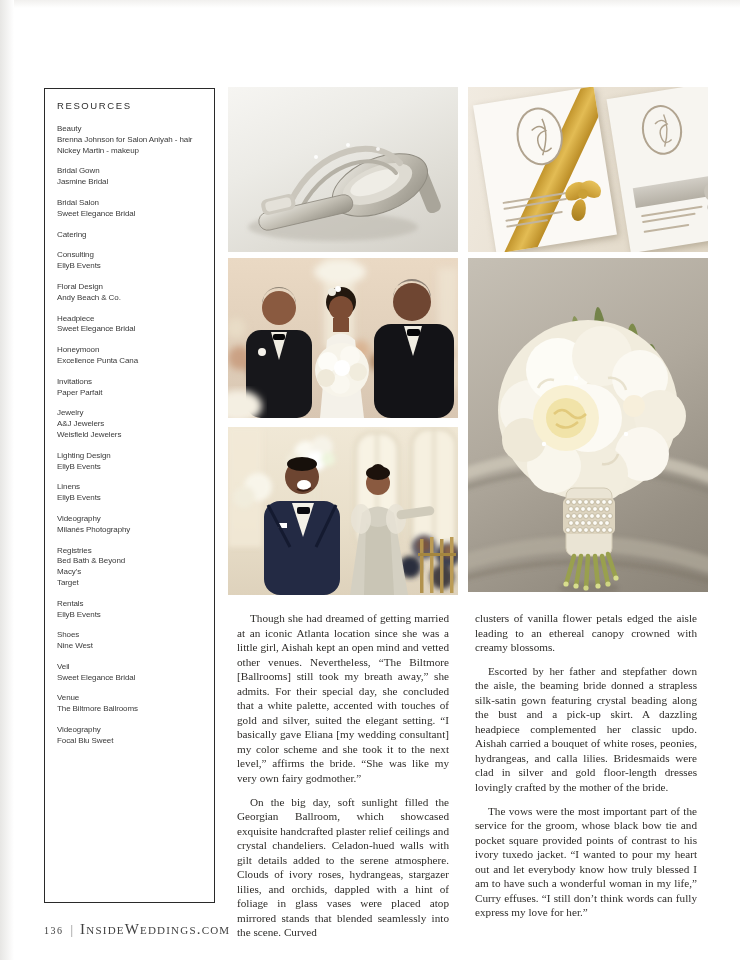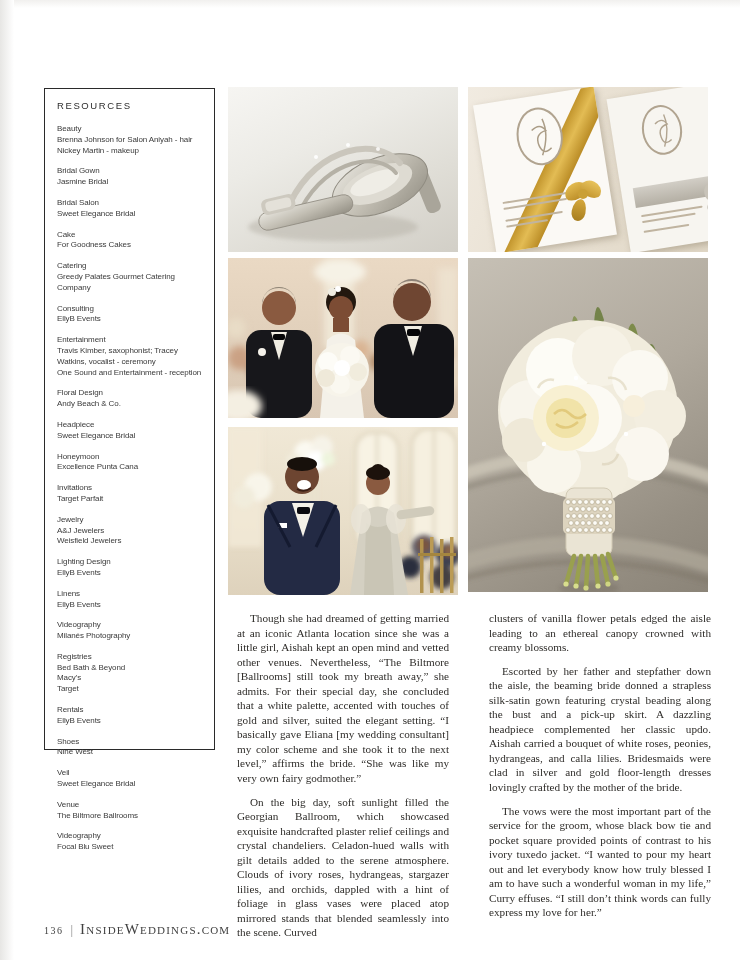--- a/index.html
+++ b/index.html
@@ -4,21 +4,21 @@
 <style>
   html,body{margin:0;padding:0;background:#ffffff;}
   .page{position:relative;width:740px;height:960px;background:#ffffff;overflow:hidden;
         font-family:"Liberation Sans",sans-serif;}
   .edge-left{position:absolute;left:0;top:0;width:14px;height:960px;
              background:linear-gradient(to right,#e7e6e4,#ffffff);}
   .edge-top{position:absolute;left:0;top:0;width:740px;height:8px;
             background:linear-gradient(to bottom,#f1f0ee,#ffffff);}
 
   
-  .resources{position:absolute;left:44px;top:88px;width:171px;height:662px;
+  .resources{position:absolute;left:44px;top:88px;width:171px;height:815px;
              border:1px solid #2a2a2a;box-sizing:border-box;padding:11px 10px 6px 12px;
              background:#fff;}
   .res-heading{font-size:9.5px;letter-spacing:1.6px;color:#2d2d2d;margin-bottom:13px;}
   .entry{margin-bottom:10px;}
   .cat,.ven{font-size:8px;line-height:10.8px;letter-spacing:-0.1px;color:#3a3a3a;font-weight:400;}
 
   
   .photo{position:absolute;overflow:hidden;}
   .photo svg{display:block;}
   .ph-shoes{left:228px;top:87px;width:230px;height:165px;
@@ -43,21 +43,21 @@
                background:linear-gradient(#d2cec6,#b4afa4);}
   .bow{position:absolute;}
   .bow .loop{position:absolute;border-radius:50% 50% 50% 50%/60% 60% 40% 40%;}
   .tline{position:absolute;height:2px;border-radius:1px;background:#c0b4a0;}
 
   
   .col{position:absolute;top:602px;height:310px;color:#2e2c29;
        font-family:"Liberation Serif",serif;font-size:11.2px;line-height:14.55px;
        text-align:justify;}
   .col1{left:228px;width:230px;}
-  .col2{left:480px;width:240px;}
+  .col2{left:466px;width:240px;}
   .col p{margin:9px;}
   .col p.indent{text-indent:13px;}
 
   
   .footer{position:absolute;left:44px;top:921px;display:flex;align-items:baseline;
           font-family:"Liberation Serif",serif;color:#404040;}
   .pnum{font-size:10px;letter-spacing:1.5px;}
   .fsep{font-size:13px;margin:0 7px;color:#8a8a8a;font-weight:300;}
   .fsite{font-size:15px;font-variant:small-caps;letter-spacing:1.2px;}
 </style>
@@ -78,51 +78,41 @@
     </div>
     <div class="entry">
       <div class="cat">Bridal Gown</div>
       <div class="ven">Jasmine Bridal</div>
     </div>
     <div class="entry">
       <div class="cat">Bridal Salon</div>
       <div class="ven">Sweet Elegance Bridal</div>
     </div>
     <div class="entry">
-      <div class="cat">Cake</div>
-      <div class="ven">For Goodness Cakes</div>
-    </div>
-    <div class="entry">
       <div class="cat">Catering</div>
-      <div class="ven">Greedy Palates Gourmet Catering Company</div>
     </div>
     <div class="entry">
       <div class="cat">Consulting</div>
       <div class="ven">EllyB Events</div>
     </div>
     <div class="entry">
-      <div class="cat">Entertainment</div>
-      <div class="ven">Travis Kimber, saxophonist; Tracey Watkins, vocalist - ceremony</div>
-      <div class="ven">One Sound and Entertainment - reception</div>
-    </div>
-    <div class="entry">
       <div class="cat">Floral Design</div>
       <div class="ven">Andy Beach &amp; Co.</div>
     </div>
     <div class="entry">
       <div class="cat">Headpiece</div>
       <div class="ven">Sweet Elegance Bridal</div>
     </div>
     <div class="entry">
       <div class="cat">Honeymoon</div>
       <div class="ven">Excellence Punta Cana</div>
     </div>
     <div class="entry">
       <div class="cat">Invitations</div>
-      <div class="ven">Target Parfait</div>
+      <div class="ven">Paper Parfait</div>
     </div>
     <div class="entry">
       <div class="cat">Jewelry</div>
       <div class="ven">A&amp;J Jewelers</div>
       <div class="ven">Weisfield Jewelers</div>
     </div>
     <div class="entry">
       <div class="cat">Lighting Design</div>
       <div class="ven">EllyB Events</div>
     </div>

